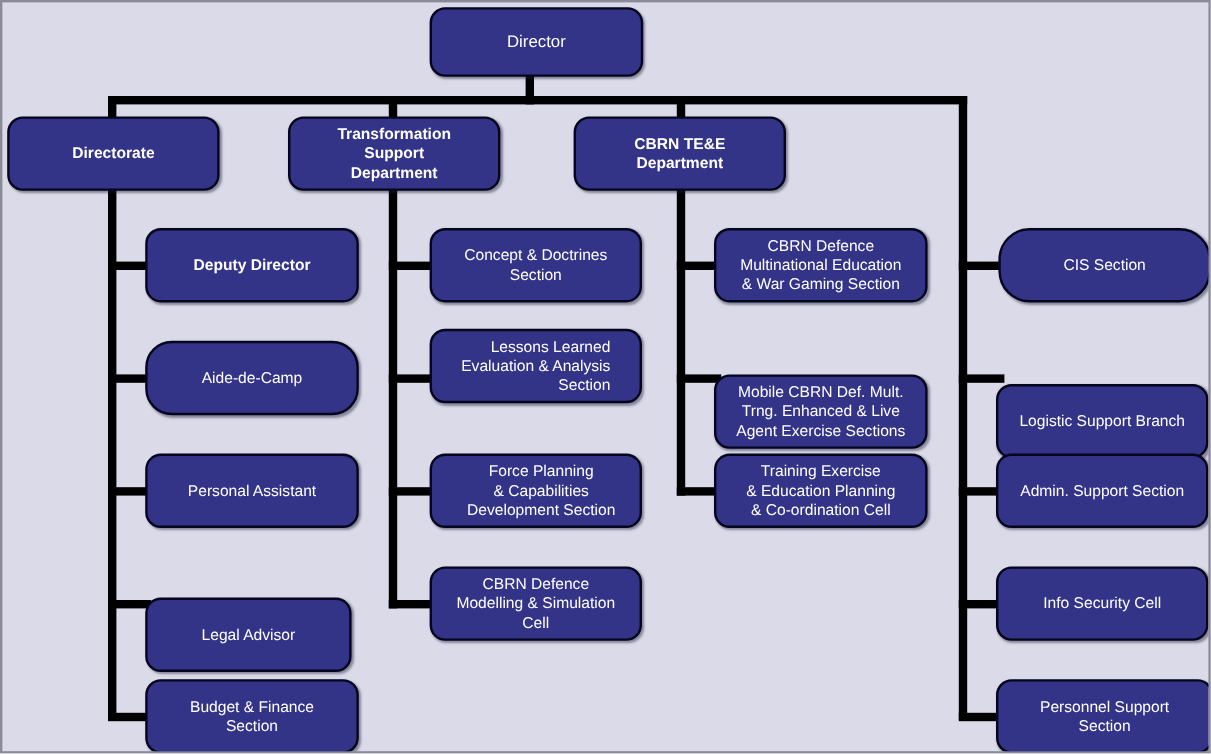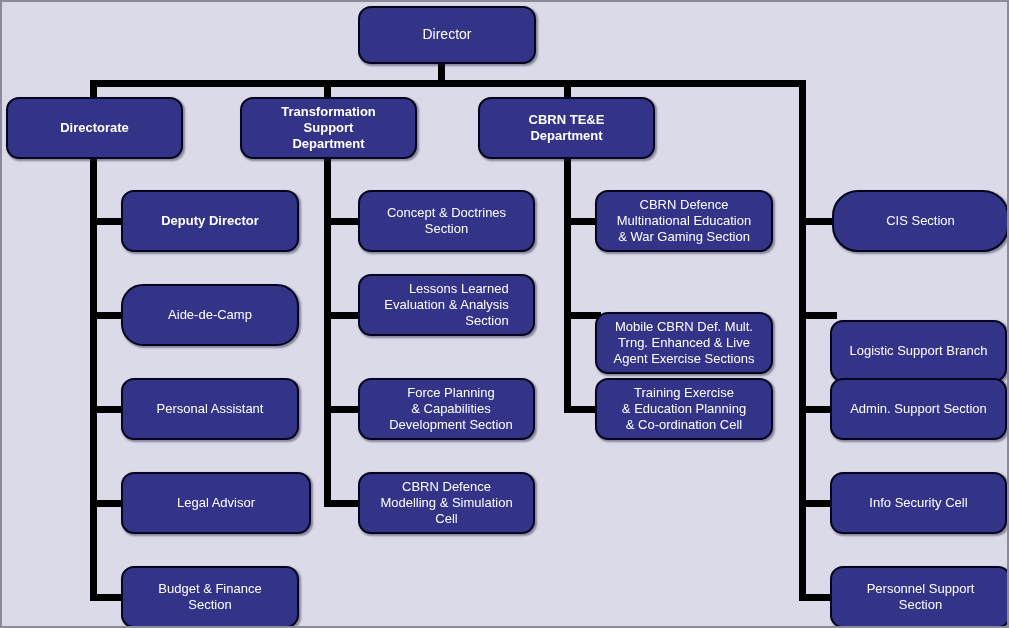--- a/index.html
+++ b/index.html
@@ -85,21 +85,21 @@
   <div class="node lvl2" style="left:4px;top:95px;width:177px;height:62px;">Directorate</div>
   <div class="node lvl2" style="left:238px;top:95px;width:177px;height:62px;">Transformation
 Support
 Department</div>
   <div class="node lvl2" style="left:476px;top:95px;width:177px;height:62px;">CBRN TE&amp;E
 Department</div>
 
   <div class="node" style="left:119px;top:188px;width:178px;height:62px;font-weight:bold;">Deputy Director</div>
   <div class="node" style="left:119px;top:282px;width:178px;height:62px;border-radius:22px;">Aide-de-Camp</div>
   <div class="node" style="left:119px;top:376px;width:178px;height:62px;">Personal Assistant</div>
-  <div class="node" style="left:119px;top:470px;width:190px;height:62px;">Legal Advisor</div>
+  <div class="node" style="left:119px;top:496px;width:172px;height:62px;">Legal Advisor</div>
   <div class="node" style="left:119px;top:564px;width:178px;height:62px;">Budget &amp; Finance
 Section</div>
 
   <div class="node" style="left:356px;top:188px;width:177px;height:62px;">Concept &amp; Doctrines
 Section</div>
   <div class="node" style="left:356px;top:272px;width:177px;height:62px;text-align:right;">Lessons Learned
 Evaluation &amp; Analysis
 Section</div>
   <div class="node" style="left:356px;top:376px;width:177px;height:62px;padding-left:15px;">Force Planning
 &amp; Capabilities

